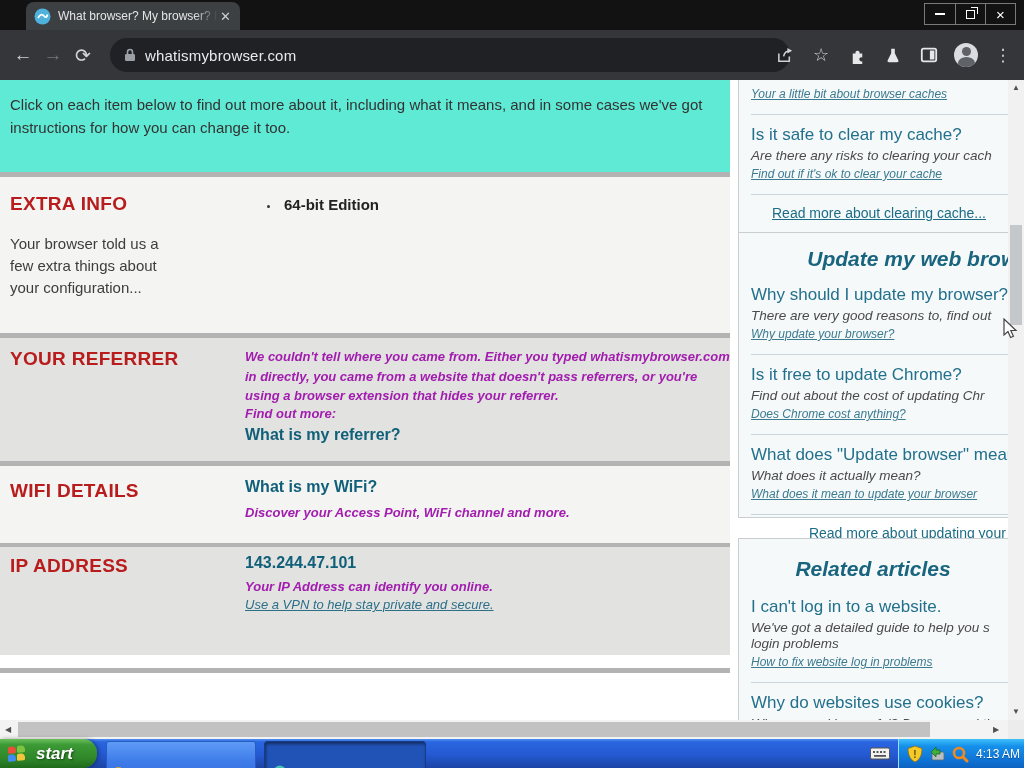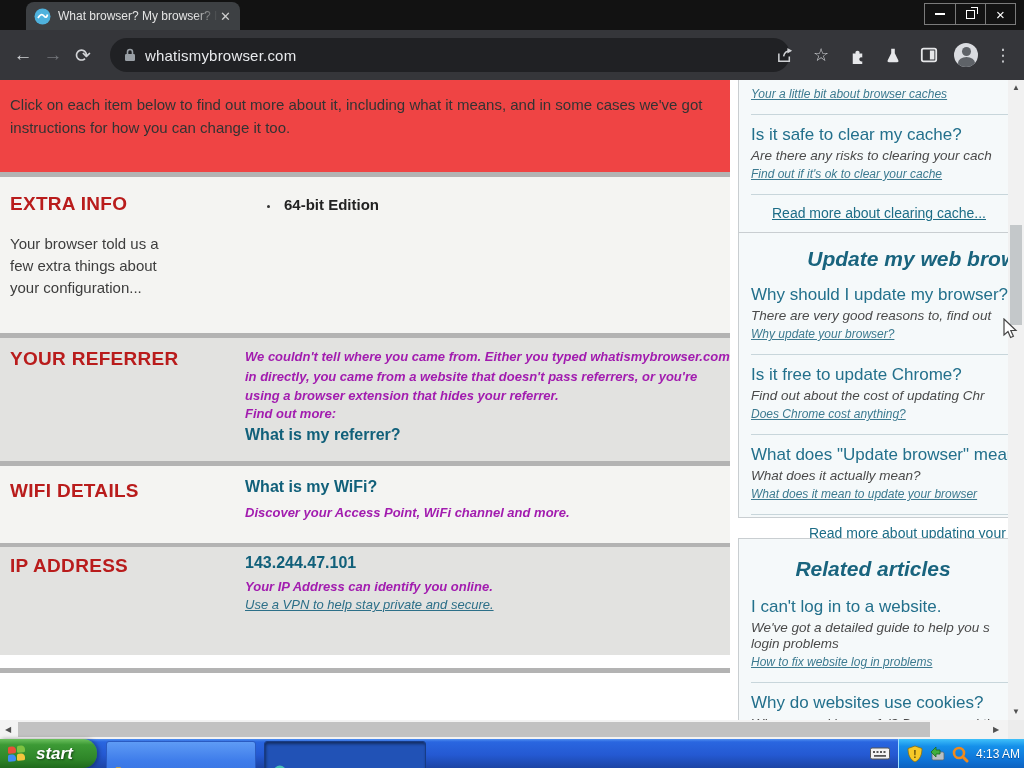--- a/index.html
+++ b/index.html
@@ -161,21 +161,21 @@
       <div class="avatar">
           <div class="head"></div>
           <div class="body"></div>
         </div>
       <div class="tb-ic kebab">⋮</div>
     </div>
   </div>
 
   <div class="page">
 
-    <div class="blk" style="top:0;height:92px;background:#ef4444">
+    <div class="blk" style="top:0;height:92px;background:#5eead4">
       <div style="position:absolute;left:10px;top:13px;width:700px;font-size:15px;color:#333;line-height:23px">Click on each item below to find out more about it, including what it means, and in some cases we've got instructions for how you can change it too.</div>
     </div>
     <div class="divider" style="top:92px"></div>
 
     <div class="blk" style="top:97px;height:156px;background:#f4f4f2">
       <div class="sec-h" style="left:10px;top:16px">EXTRA INFO</div>
       <div class="sec-sub" style="left:10px;top:56px;width:170px">Your browser told us a few extra things about your configuration...</div>
       <div class="bullet-dot" style="left:267px;top:28px"></div>
       <div style="position:absolute;left:284px;top:19px;font-size:15px;font-weight:bold;color:#222">64-bit Edition</div>
     </div>

